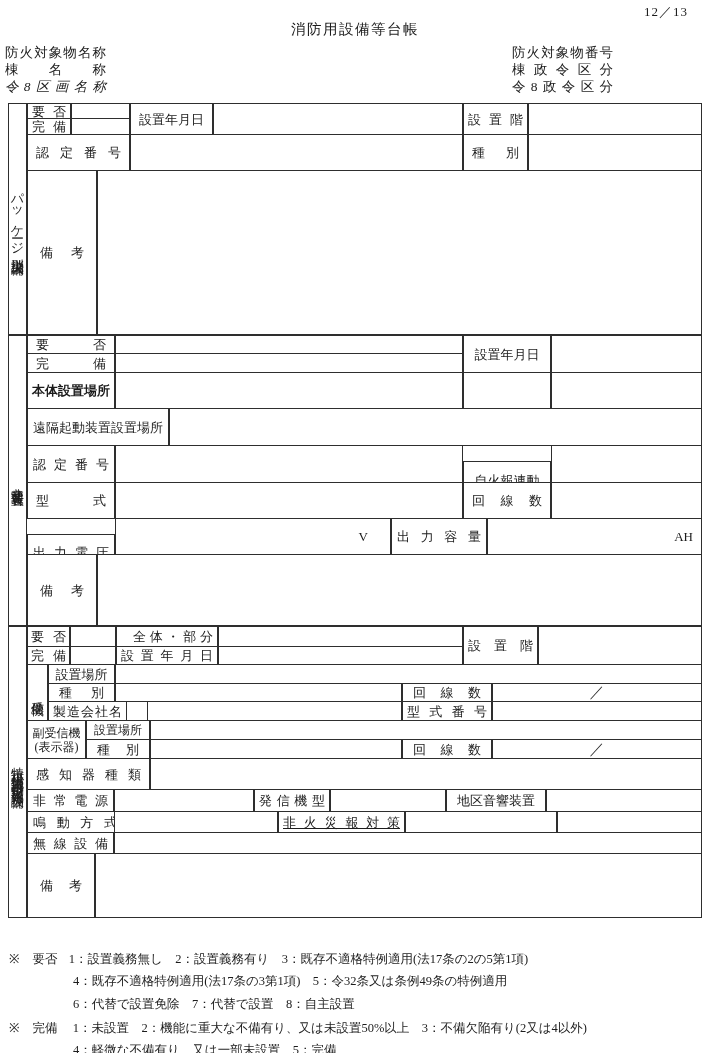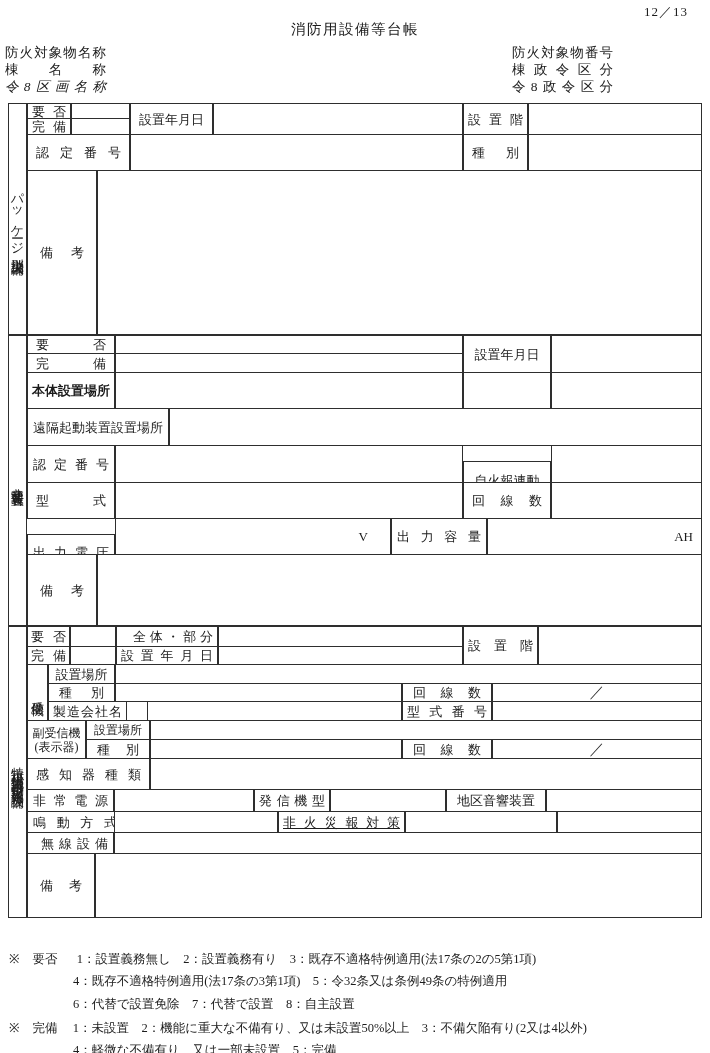--- a/index.html
+++ b/index.html
@@ -196,34 +196,34 @@
 <div class="c lbl" style="left:27px;top:811px;width:96px;height:22px;">
     <span class="j p5">鳴動方式</span>
   </div>
 <div class="c val" style="left:114px;top:811px;width:164px;height:22px;"></div>
 <div class="c lbl" style="left:278px;top:811px;width:127px;height:22px;text-decoration:underline;">
     <span class="j p6">非火災報対策</span>
   </div>
 <div class="c val" style="left:405px;top:811px;width:152px;height:22px;"></div>
 <div class="c val" style="left:557px;top:811px;width:145px;height:22px;"></div>
 
-<div class="c lbl" style="left:27px;top:832px;width:87px;height:22px;padding-left:8px;">
+<div class="c lbl" style="left:27px;top:832px;width:87px;height:22px;">
     <span class="j p5">無線設備</span>
   </div>
 <div class="c val" style="left:114px;top:832px;width:588px;height:22px;"></div>
 
 <div class="c lbl" style="left:27px;top:853px;width:68px;height:65px;">
     <span class="j p12">備考</span>
   </div>
 <div class="c val" style="left:95px;top:853px;width:607px;height:65px;"></div>
 
 <div class="fn" style="left:9px;top:950px;">
   <span>※</span>
   <span style="margin-left:10px;">要否</span>
-  <span style="margin-left:16px;">1：設置義務無し　2：設置義務有り　3：既存不適格特例適用(法17条の2の5第1項)</span>
+  <span style="margin-left:8px;">1：設置義務無し　2：設置義務有り　3：既存不適格特例適用(法17条の2の5第1項)</span>
 </div>
 <div class="fn" style="left:73px;top:973px;">4：既存不適格特例適用(法17条の3第1項)　5：令32条又は条例49条の特例適用</div>
 <div class="fn" style="left:73px;top:996px;">6：代替で設置免除　7：代替で設置　8：自主設置</div>
 <div class="fn" style="left:9px;top:1019px;">
   <span>※</span>
   <span style="margin-left:10px;">完備</span>
   <span style="margin-left:12px;">1：未設置　2：機能に重大な不備有り、又は未設置50%以上　3：不備欠陥有り(2又は4以外)</span>
 </div>
 <div class="fn" style="left:73px;top:1042px;">4：軽微な不備有り、又は一部未設置　5：完備</div>
 

